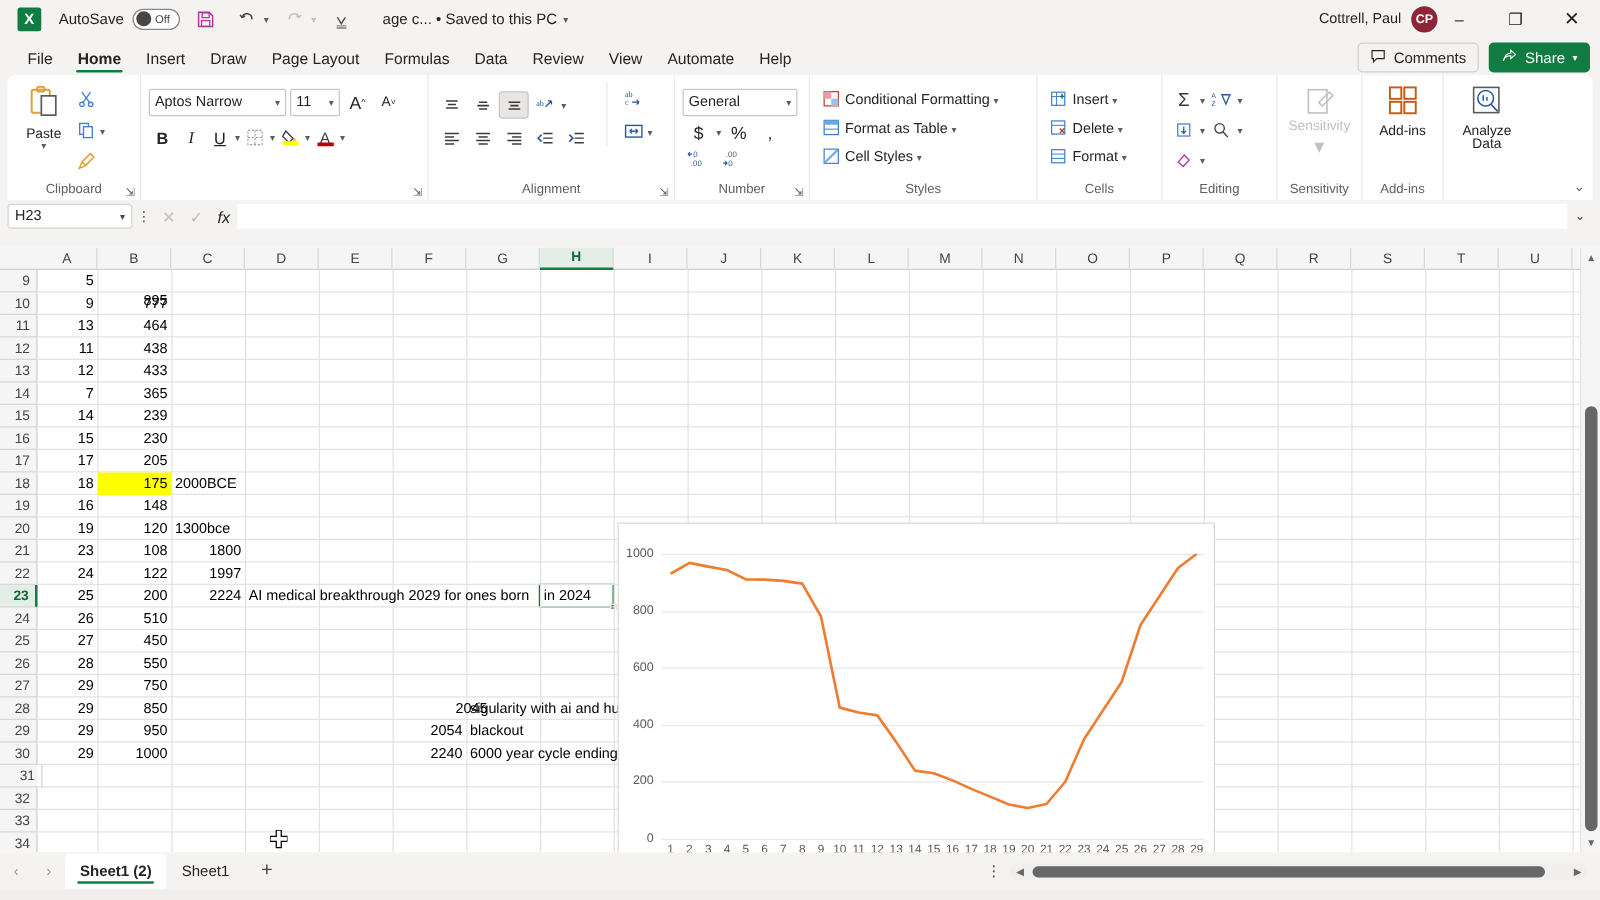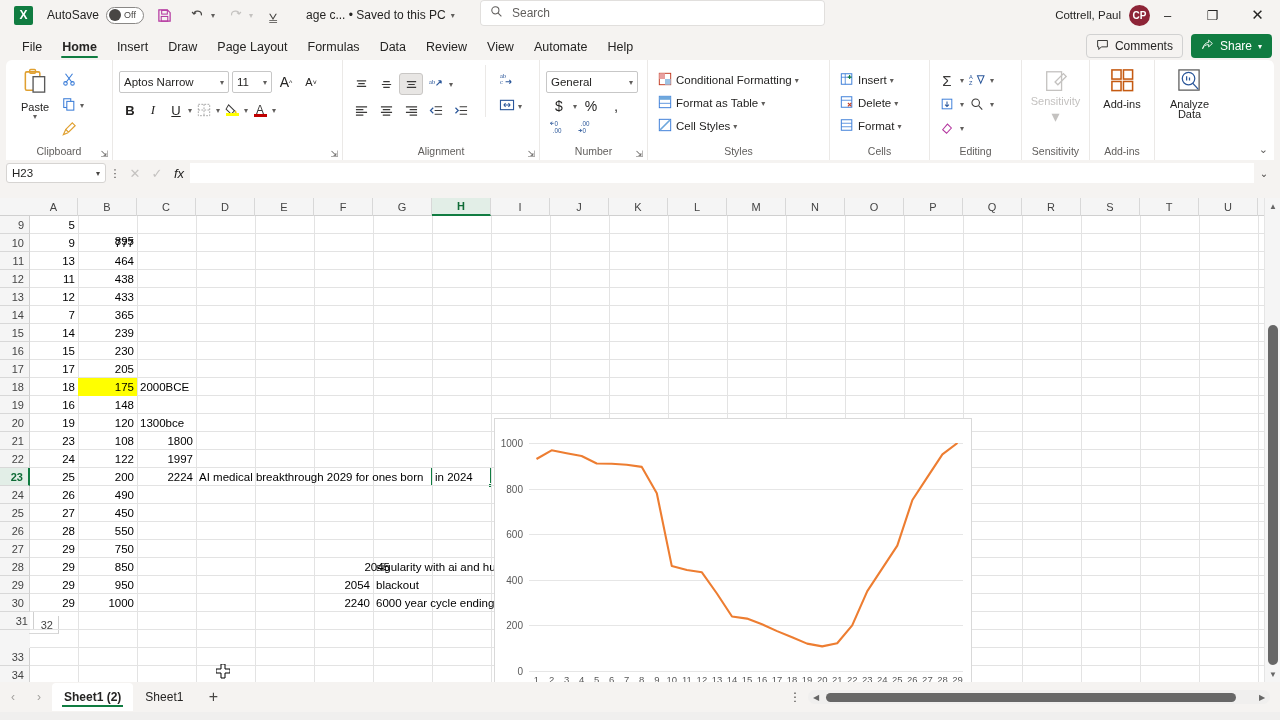--- a/index.html
+++ b/index.html
@@ -323,29 +323,20 @@
     <svg width="15" height="14" viewBox="0 0 16 16">
         <path d="M12 7 Q12 3 7.5 3.5 Q3 4 3.5 8.5" fill="none" stroke="#c4c2c0" stroke-width="1.4"></path>
         <path d="M12 7 L14.2 4.6 M12 7 L9.6 5.2" stroke="#c4c2c0" stroke-width="1.4" fill="none"></path>
       </svg>
   </div>
   <span class="tb-caret" style="color:#c4c2c0">▾</span>
   <div class="tb-icon">⩣</div>
   <div class="doc-title">
     <span>age c... • Saved to this PC</span>
     <span style="font-size:8px;color:#605e5c">▾</span>
-  </div>
-  <div id="searchbox">
-    <span class="s-ic">
-      <svg width="13" height="13" viewBox="0 0 16 16">
-          <circle cx="6.6" cy="6.6" r="4.4" fill="none" stroke="#605e5c" stroke-width="1.3"></circle>
-          <line x1="10" y1="10" x2="14" y2="14" stroke="#605e5c" stroke-width="1.3"></line>
-        </svg>
-    </span>
-    <span class="s-txt">Search</span>
   </div>
   <div class="user-area">
     <span class="user-name">Cottrell, Paul</span>
     <div class="avatar">CP</div>
   </div>
   <div class="wincontrols">
     <div class="wc">–</div>
     <div class="wc">❐</div>
     <div class="wc close-btn">✕</div>
   </div>
@@ -843,21 +834,21 @@
       <div class="rowh" style="top: 234px;">22</div>
       <div class="rowh sel" style="top: 252px;">23</div>
       <div class="rowh" style="top: 270px;">24</div>
       <div class="rowh" style="top: 288px;">25</div>
       <div class="rowh" style="top: 306px;">26</div>
       <div class="rowh" style="top: 324px;">27</div>
       <div class="rowh" style="top: 342px;">28</div>
       <div class="rowh" style="top: 360px;">29</div>
       <div class="rowh" style="top: 378px;">30</div>
       <div class="rowh" style="top: 396px; padding-left: 28px;">31</div>
-      <div class="rowh" style="top: 400px; margin-left: 29px;">32</div>
+      <div class="rowh" style="top: 414px;">32</div>
       <div class="rowh" style="top: 432px; padding-left: 22px;">33</div>
       <div class="rowh" style="top: 450px;">34</div>
     </div>
   <div id="cells">
     <div id="selbox" style="left: 401px; top: 251px; width: 60px; height: 19px;">
         <div class="handle"></div>
       </div>
   <div class="gline-v" style="left: 48px;"></div>
       <div class="gline-v" style="left: 107px;"></div>
       <div class="gline-v" style="left: 166px;"></div>
@@ -926,21 +917,21 @@
       <div class="cell num" style="left: 48px; top: 234px; width: 59px;">122</div>
       <div class="cell num" style="left: 107px; top: 234px; width: 59px;">1997</div>
       <div class="gline-h" style="top: 269px;"></div>
       <div class="cell num" style="left: 0px; top: 252px; width: 48px;">25</div>
       <div class="cell num" style="left: 48px; top: 252px; width: 59px;">200</div>
       <div class="cell num" style="left: 107px; top: 252px; width: 59px;">2224</div>
       <div class="cell overflow" style="left: 166px; top: 252px; width: 59px;">AI medical breakthrough 2029 for ones born</div>
       <div class="cell overflow" style="left: 402px; top: 252px; width: 59px;">in 2024</div>
       <div class="gline-h" style="top: 287px;"></div>
       <div class="cell num" style="left: 0px; top: 270px; width: 48px;">26</div>
-      <div class="cell num" style="left: 48px; top: 270px; width: 59px;">490</div>
+      <div class="cell num" style="left: 48px; top: 270px; width: 59px;">510</div>
       <div class="gline-h" style="top: 305px;"></div>
       <div class="cell num" style="left: 0px; top: 288px; width: 48px;">27</div>
       <div class="cell num" style="left: 48px; top: 288px; width: 59px;">450</div>
       <div class="gline-h" style="top: 323px;"></div>
       <div class="cell num" style="left: 0px; top: 306px; width: 48px;">28</div>
       <div class="cell num" style="left: 48px; top: 306px; width: 59px;">550</div>
       <div class="gline-h" style="top: 341px;"></div>
       <div class="cell num" style="left: 0px; top: 324px; width: 48px;">29</div>
       <div class="cell num" style="left: 48px; top: 324px; width: 59px;">750</div>
       <div class="gline-h" style="top: 359px;"></div>

